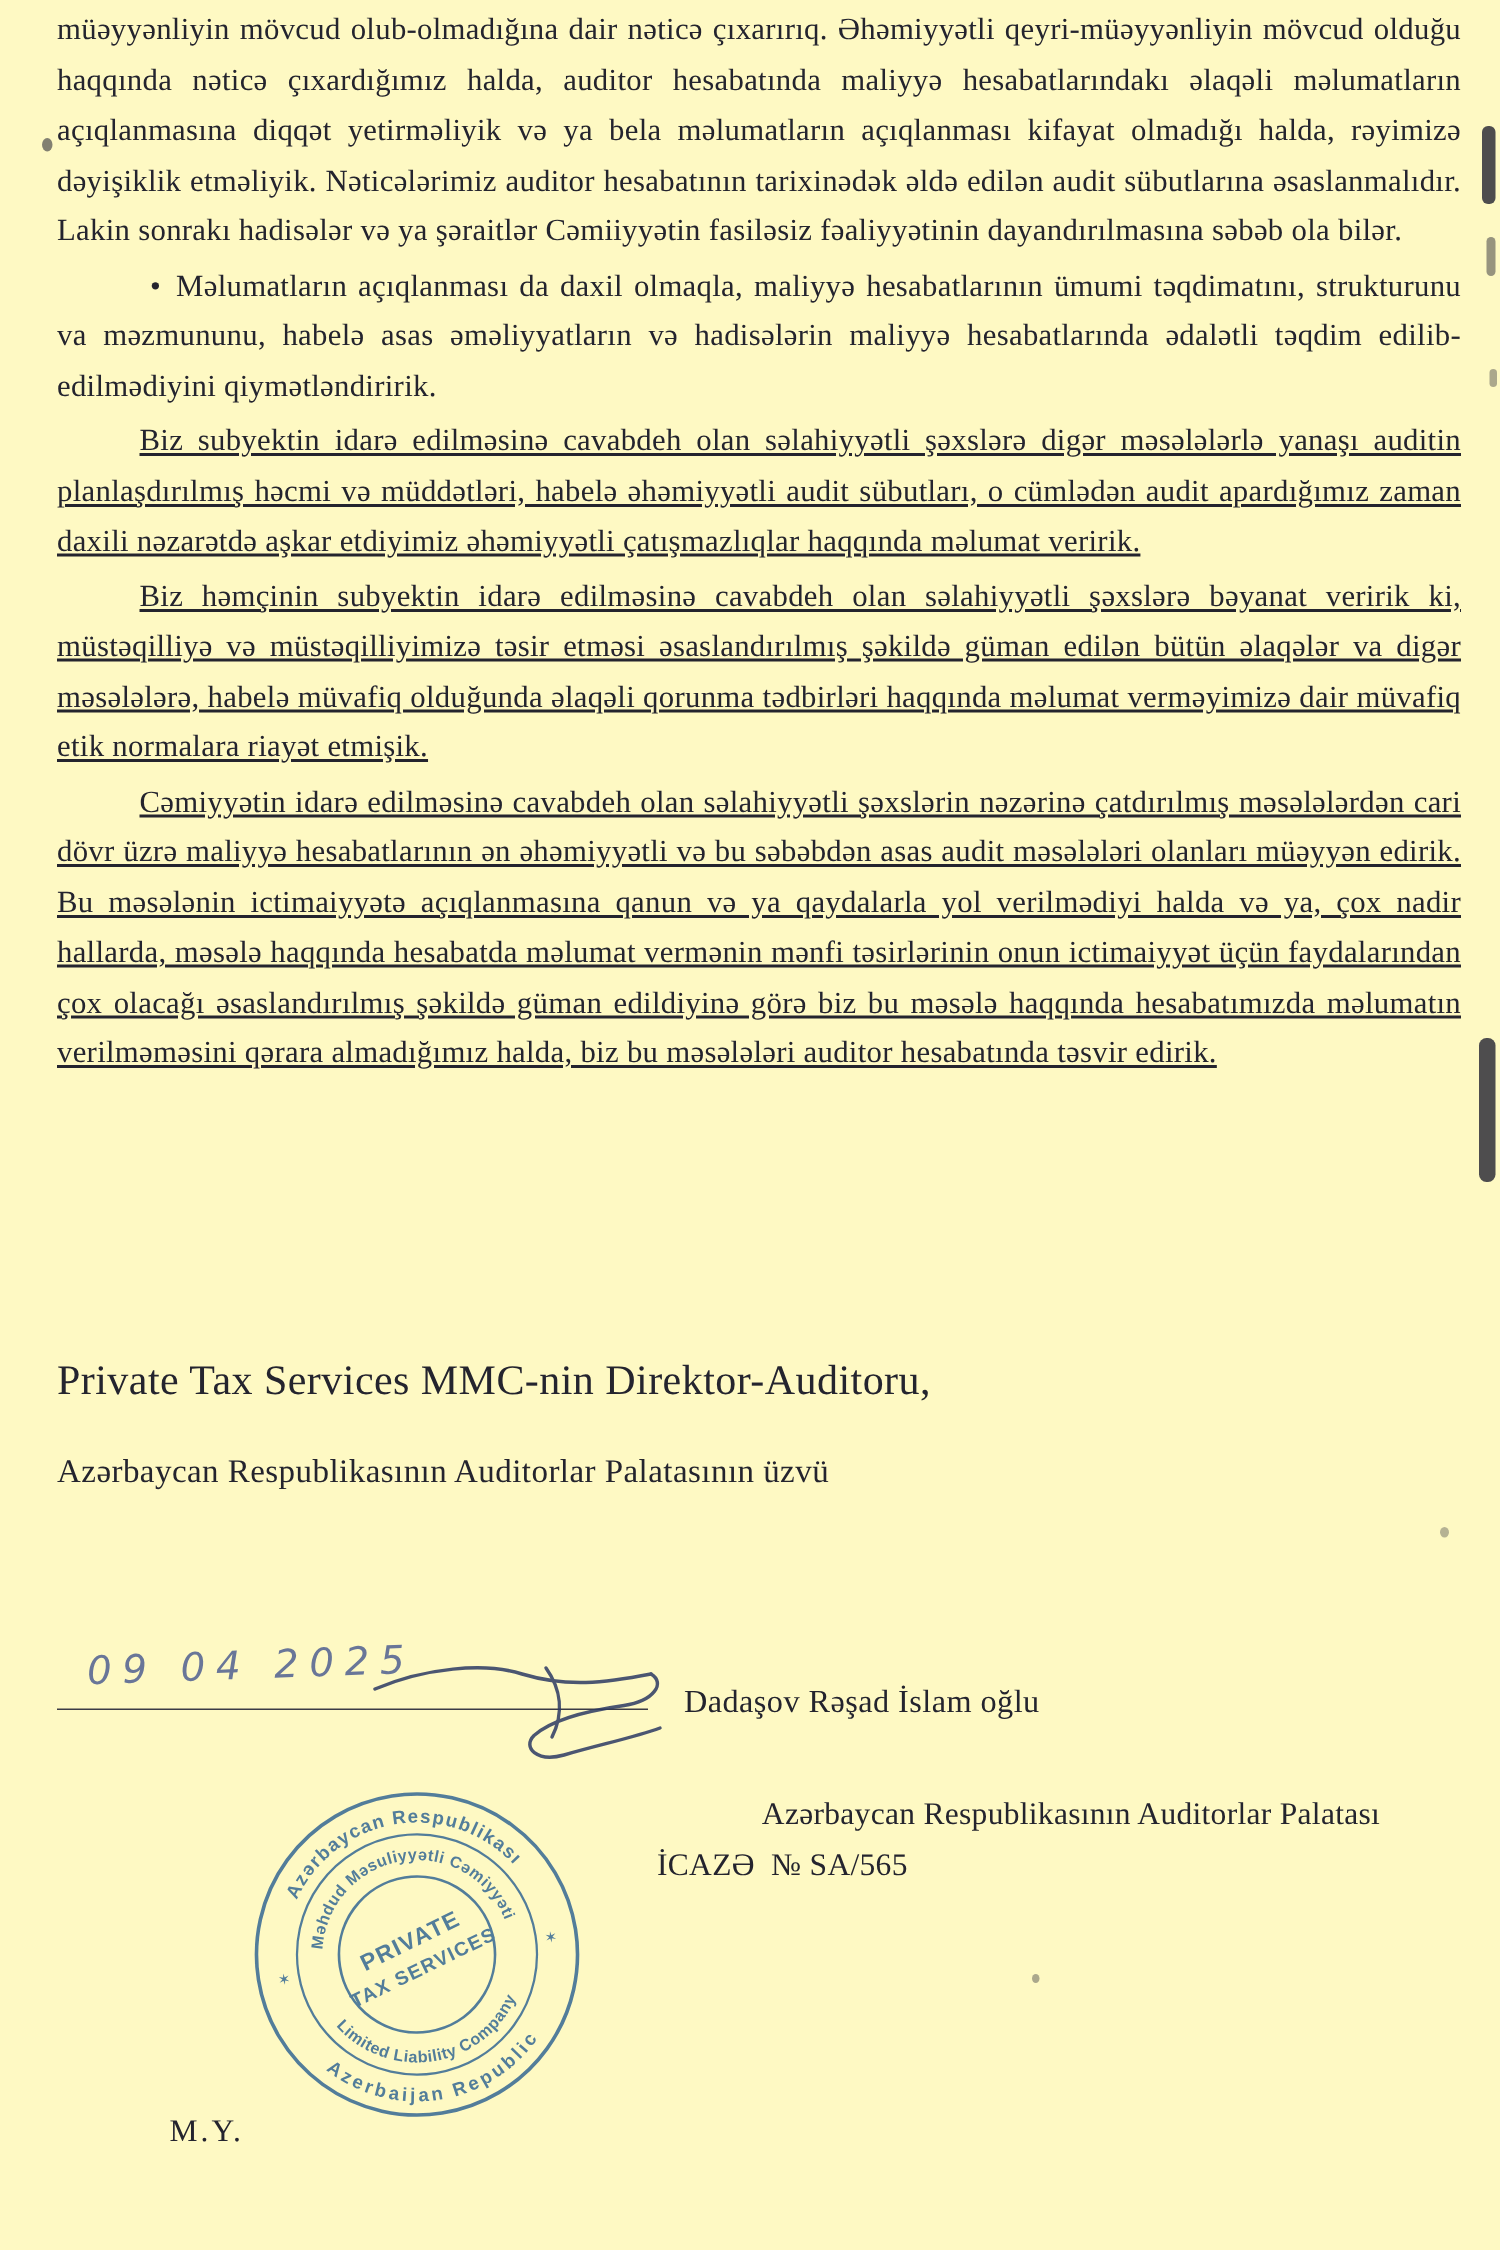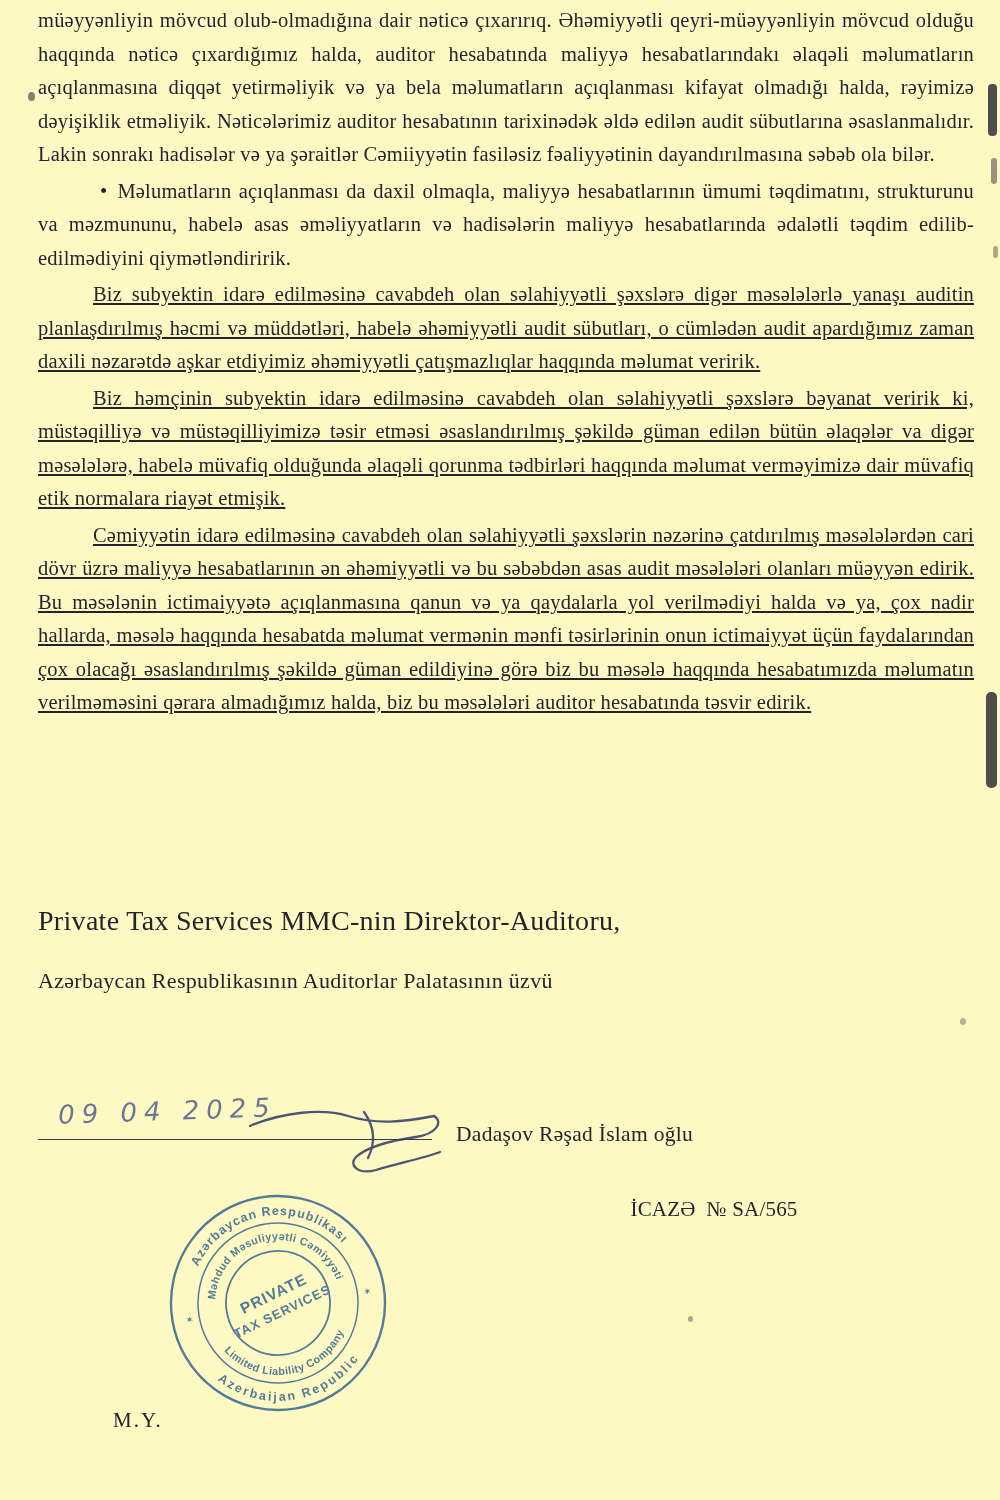--- a/index.html
+++ b/index.html
@@ -38,21 +38,21 @@
     transform:rotate(-2deg);opacity:.8;
   }
   .sig-line{position:absolute;left:38px;top:1139px;width:394px;height:0;border-top:1.6px solid #3c3c46;}
   .signature-svg{position:absolute;left:238px;top:1082px;}
   .sig-name{position:absolute;left:456px;top:1098px;font-size:21.5px;letter-spacing:.3px;margin-top:24px;}
 
   .license{
     position:absolute;left:438px;top:1192px;width:552px;
     text-align:center;font-size:21px;line-height:34px;letter-spacing:.2px;
   }
-  .license .l3{text-align:center;white-space:pre;}
+  .license .l3{text-align:left;white-space:pre;}
 
   .stamp-svg{
     position:absolute;left:163px;top:1188px;
     transform:rotate(-9deg);
     mix-blend-mode:multiply;opacity:.9;
   }
   .stamp-svg circle{fill:none;stroke:#3f72c4;}
   .stamp-svg text{fill:#3f72c4;font-family:"Liberation Sans","DejaVu Sans",sans-serif;}
   .ring1{font-size:12.5px;font-weight:bold;letter-spacing:1px;}
   .ring1b{font-size:12.5px;font-weight:bold;letter-spacing:2.2px;}
@@ -95,20 +95,21 @@
     <g fill="none" stroke="#2c3a63" stroke-width="2.3" stroke-linecap="round" opacity="0.85">
       <path d="M 12,44 C 45,30 85,26 110,34 C 140,43 165,40 196,34"></path>
       <path d="M 196,34 C 206,40 198,52 178,55 C 150,59 128,66 118,75 C 110,83 120,93 138,88 C 162,81 186,76 202,70"></path>
       <path d="M 126,30 C 136,44 138,60 130,76"></path>
     </g>
   </svg>
 
   <div class="sig-name">Dadaşov Rəşad İslam oğlu</div>
 
   <div class="license">
+    <div class="l1">Azərbaycan Respublikasının Auditorlar Palatası</div>
     <div class="l3">İCAZƏ  № SA/565</div>
   </div>
 
   <svg class="stamp-svg" width="230" height="230" viewBox="0 0 230 230">
     <defs>
       <path id="arcTopOuter" d="M 27,115 A 88,88 0 0 1 203,115"></path>
       <path id="arcBotOuter" d="M 17,115 A 98,98 0 0 0 213,115"></path>
       <path id="arcTopInner" d="M 52,115 A 63,63 0 0 1 178,115"></path>
       <path id="arcBotInner" d="M 43,115 A 72,72 0 0 0 187,115"></path>
     </defs>

